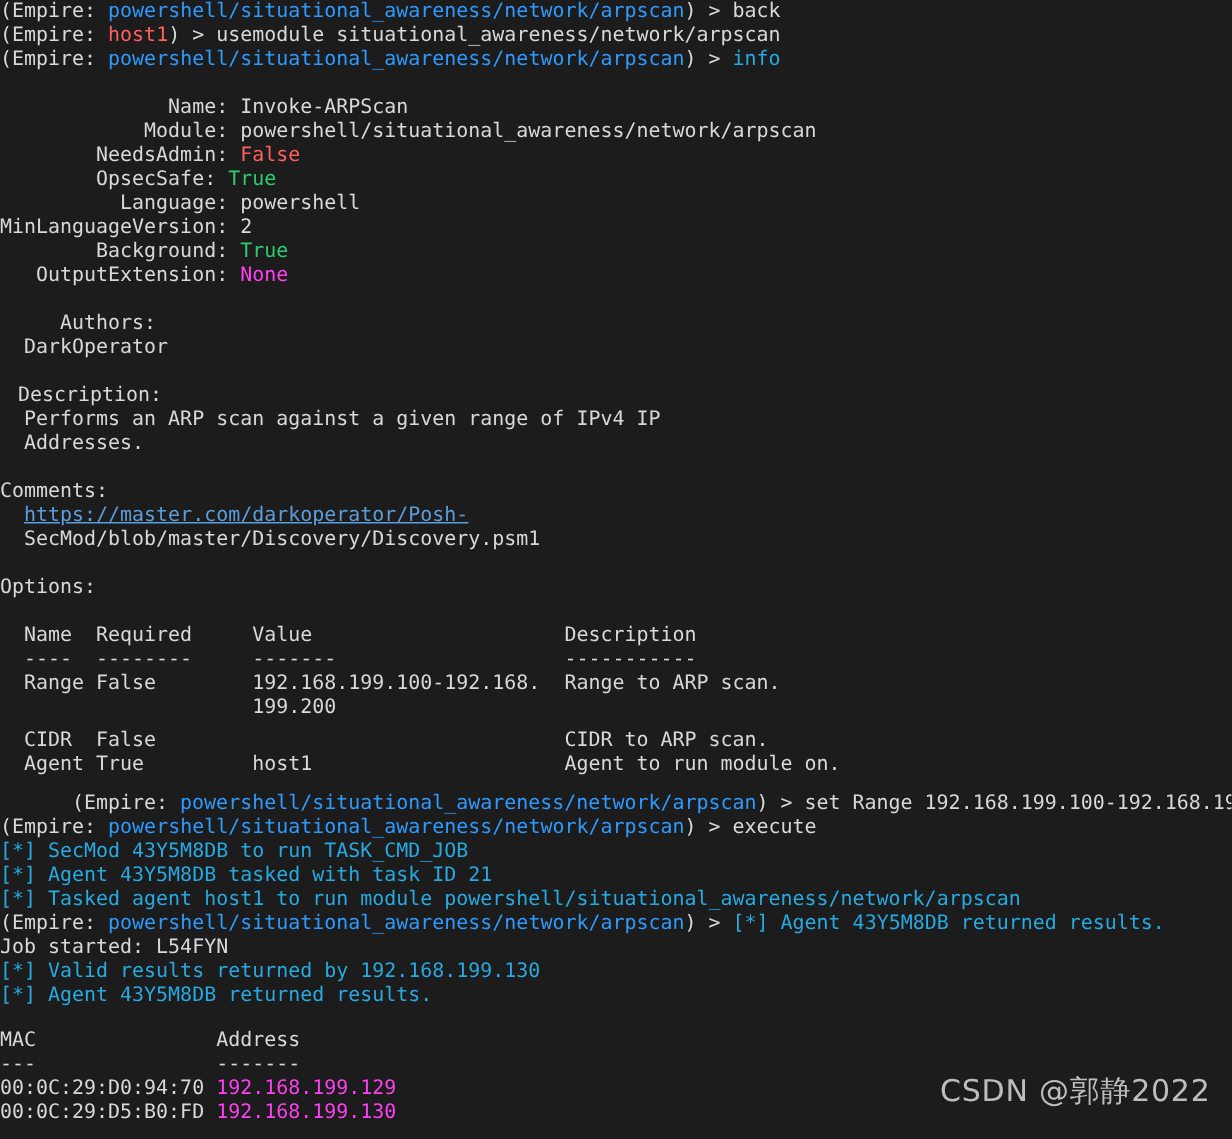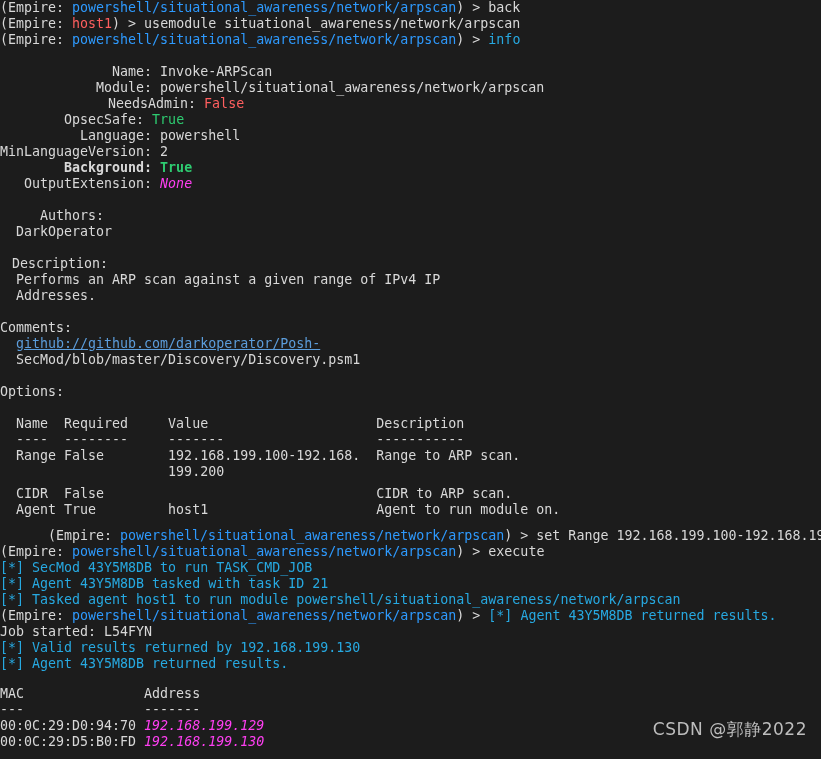--- a/index.html
+++ b/index.html
@@ -30,56 +30,56 @@
     line-height: 16px;
     letter-spacing: 0px;
     color: #d8d8d8;
   }
   .seg { white-space: pre; }
   .c-white   { color: #d8d8d8; }
   .c-blue    { color: #2e9afe; }
   .c-cyan    { color: #27a9e1; }
   .c-red     { color: #ff5f5f; }
   .c-green   { color: #2ecc71; }
-  .c-magenta { color: #ff3ff2; font-style: italic; }
+  .c-magenta { color: #ff3ff2; }
   .c-link    { color: #5c9ddb; text-decoration: underline; }
   #watermark {
     position: absolute;
     right: 14px;
     bottom: 18px;
     font-family: "DejaVu Sans", "Liberation Sans", sans-serif;
-    font-size: 17px;
+    font-size: 20px;
     color: #bdbdbd;
     white-space: pre;
     letter-spacing: 0.5px;
   }
 </style>
 </head>
 <body>
 
 <div id="terminal">
   <div id="lines">
       <div class="line" style="top: 0px;"><span class="seg c-white">(Empire: </span><span class="seg c-blue">powershell/situational_awareness/network/arpscan</span><span class="seg c-white">) &gt; back</span></div>
       <div class="line" style="top: 16px;"><span class="seg c-white">(Empire: </span><span class="seg c-red">host1</span><span class="seg c-white">) &gt; usemodule situational_awareness/network/arpscan</span></div>
       <div class="line" style="top: 32px;"><span class="seg c-white">(Empire: </span><span class="seg c-blue">powershell/situational_awareness/network/arpscan</span><span class="seg c-white">) &gt; </span><span class="seg c-cyan">info</span></div>
       <div class="line" style="top: 64px;"><span class="seg c-white">              Name: </span><span class="seg c-white">Invoke-ARPScan</span></div>
       <div class="line" style="top: 80px;"><span class="seg c-white">            Module: </span><span class="seg c-white">powershell/situational_awareness/network/arpscan</span></div>
-      <div class="line" style="top: 96px; margin-left: 44px;"><span class="seg c-white">        NeedsAdmin: </span><span class="seg c-red">False</span></div>
+      <div class="line" style="top: 96px;"><span class="seg c-white">        NeedsAdmin: </span><span class="seg c-red">False</span></div>
       <div class="line" style="top: 112px;"><span class="seg c-white">        OpsecSafe: </span><span class="seg c-green">True</span></div>
       <div class="line" style="top: 128px;"><span class="seg c-white">          Language: </span><span class="seg c-white">powershell</span></div>
       <div class="line" style="top: 144px;"><span class="seg c-white">MinLanguageVersion: </span><span class="seg c-white">2</span></div>
-      <div class="line" style="top: 160px; font-weight: bold;"><span class="seg c-white">        Background: </span><span class="seg c-green">True</span></div>
+      <div class="line" style="top: 160px;"><span class="seg c-white">        Background: </span><span class="seg c-green">True</span></div>
       <div class="line" style="top: 176px;"><span class="seg c-white">   OutputExtension: </span><span class="seg c-magenta">None</span></div>
       <div class="line" style="top: 208px; padding-left: 40px;"><span class="seg c-white">Authors:</span></div>
       <div class="line" style="top: 224px;"><span class="seg c-white">  DarkOperator</span></div>
       <div class="line" style="top: 256px; padding-left: 12px;"><span class="seg c-white">Description:</span></div>
       <div class="line" style="top: 272px;"><span class="seg c-white">  Performs an ARP scan against a given range of IPv4 IP</span></div>
       <div class="line" style="top: 288px;"><span class="seg c-white">  Addresses.</span></div>
       <div class="line" style="top: 320px;"><span class="seg c-white">Comments:</span></div>
-      <div class="line" style="top: 336px;"><span class="seg c-white">  </span><span class="seg c-link">github://github.com/darkoperator/Posh-</span></div>
+      <div class="line" style="top: 336px;"><span class="seg c-white">  </span><span class="seg c-link">https://master.com/darkoperator/Posh-</span></div>
       <div class="line" style="top: 352px;"><span class="seg c-white">  SecMod/blob/master/Discovery/Discovery.psm1</span></div>
       <div class="line" style="top: 384px;"><span class="seg c-white">Options:</span></div>
       <div class="line" style="top: 416px;"><span class="seg c-white">  Name  Required     Value                     Description</span></div>
       <div class="line" style="top: 432px;"><span class="seg c-white">  ----  --------     -------                   -----------</span></div>
       <div class="line" style="top: 448px;"><span class="seg c-white">  Range False        192.168.199.100-192.168.  Range to ARP scan.</span></div>
       <div class="line" style="top: 464px;"><span class="seg c-white">                     199.200</span></div>
       <div class="line" style="top: 486px;"><span class="seg c-white">  CIDR  False                                  CIDR to ARP scan.</span></div>
       <div class="line" style="top: 502px;"><span class="seg c-white">  Agent True         host1                     Agent to run module on.</span></div>
       <div class="line" style="top: 528px; margin-left: 48px;"><span class="seg c-white">(Empire: </span><span class="seg c-blue">powershell/situational_awareness/network/arpscan</span><span class="seg c-white">) &gt; set Range 192.168.199.100-192.168.199.200</span></div>
       <div class="line" style="top: 544px;"><span class="seg c-white">(Empire: </span><span class="seg c-blue">powershell/situational_awareness/network/arpscan</span><span class="seg c-white">) &gt; execute</span></div>

